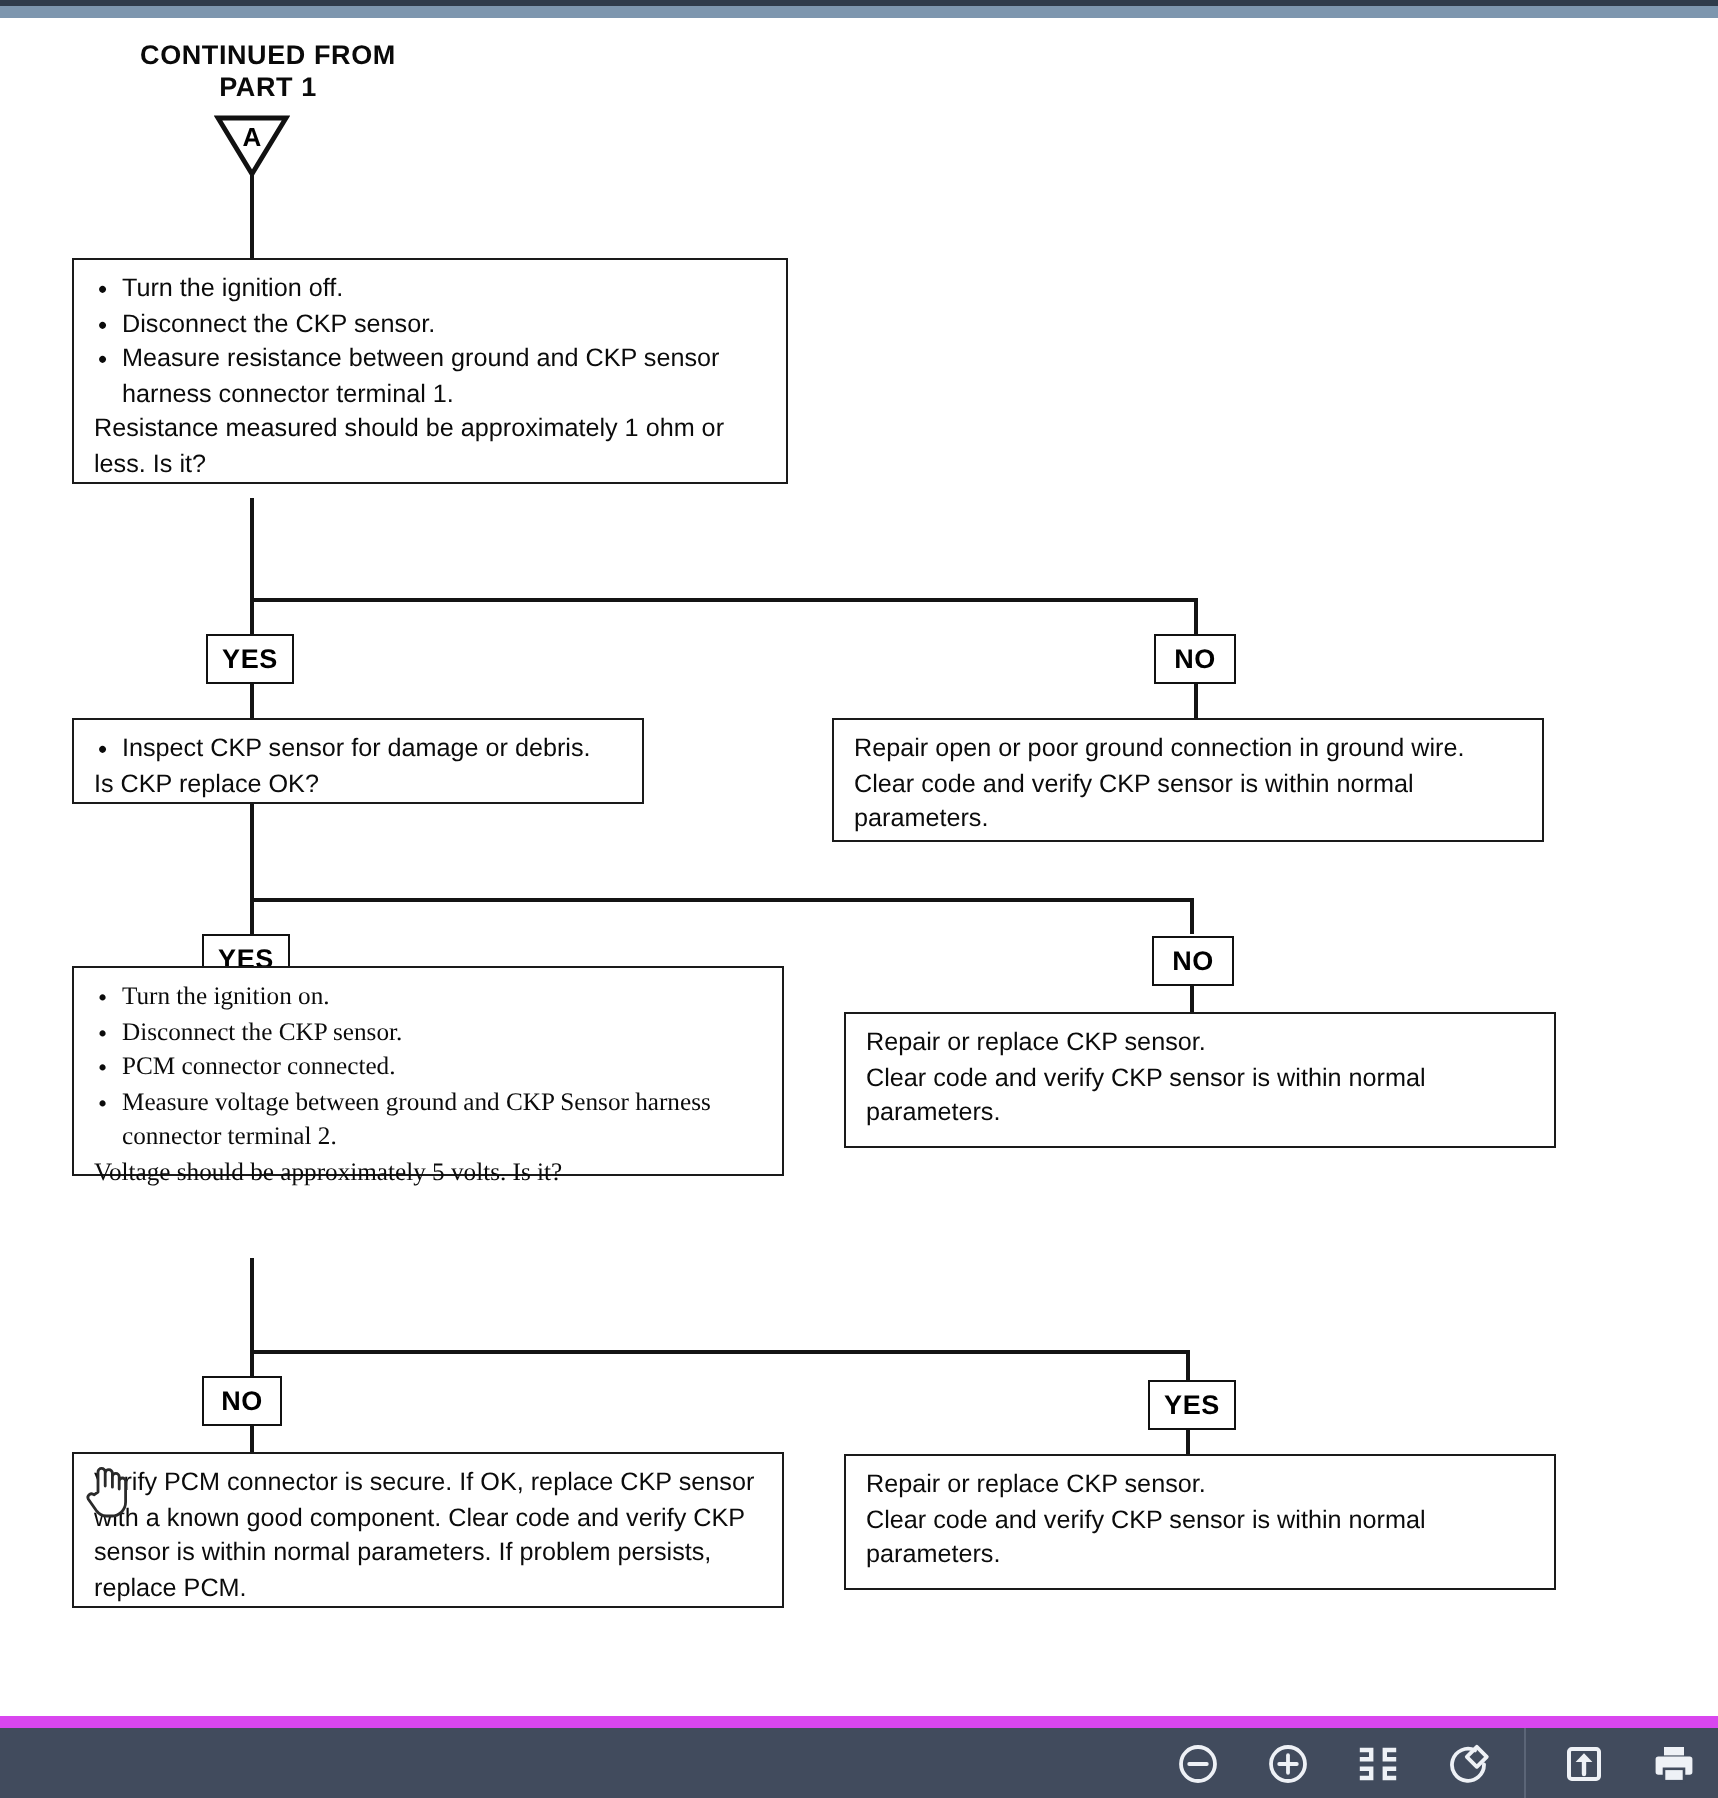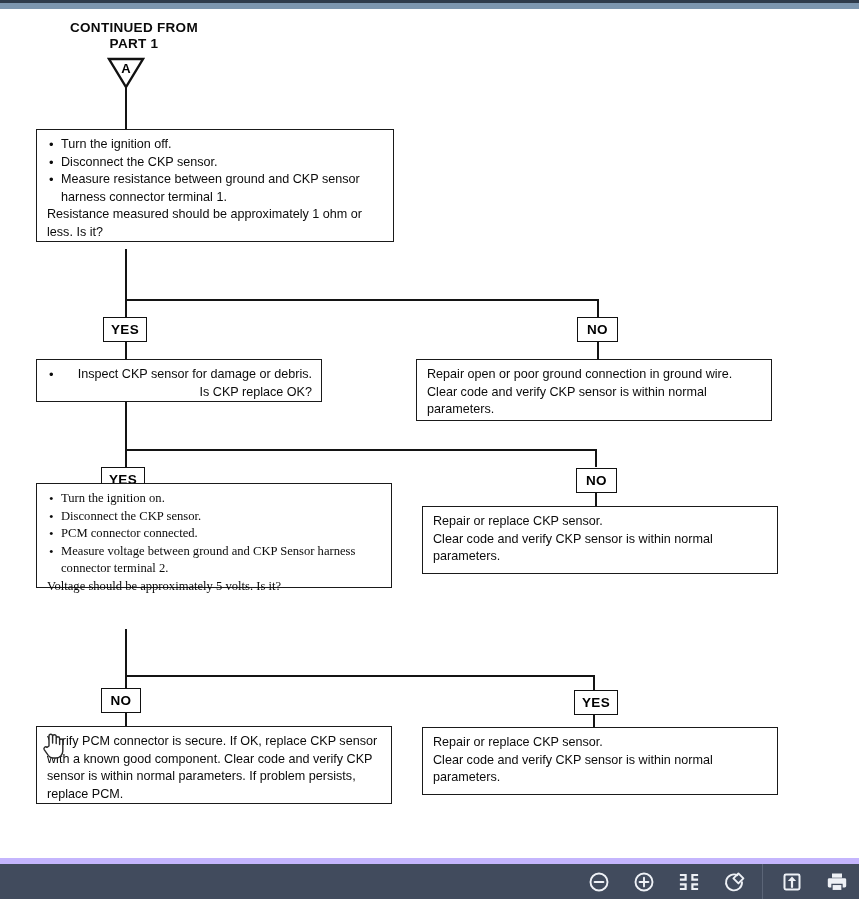--- a/index.html
+++ b/index.html
@@ -6,21 +6,21 @@
   html, body {
     margin: 0; padding: 0;
     width: 859px; height: 899px;
     background: #ffffff;
     font-family: "Liberation Sans", sans-serif;
     overflow: hidden;
   }
   #app {
     position: relative;
     width: 859px; height: 899px;
-    background: #c4b5fd;
+    background: #d946ef;
   }
 
   
   .topbar-dark {
     position: absolute; left: 0; top: 0;
     width: 859px; height: 3px;
     background: #2f3b4a;
   }
   .topbar-blue {
     position: absolute; left: 0; top: 3px;
@@ -184,21 +184,21 @@
     <div class="ln-h" style="left:125px; top:290px; width:474px;"></div>
     <div class="ln-v" style="left:597px; top:290px; height:19px;"></div>
     <div class="ln-v" style="left:125px; top:290px; height:19px;"></div>
 
     <div class="tag" style="left:103px; top:308px; width:44px;">YES</div>
     <div class="tag" style="left:577px; top:308px; width:41px;">NO</div>
 
     <div class="ln-v" style="left:125px; top:333px; height:18px;"></div>
     <div class="ln-v" style="left:597px; top:333px; height:18px;"></div>
 
-    <div class="fbox" style="left:36px; top:350px; width:286px; height:43px;text-align:right;">
+    <div class="fbox" style="left:36px; top:350px; width:286px; height:43px;">
       <div class="li">Inspect CKP sensor for damage or debris.</div>
       <div class="plain">Is CKP replace OK?</div>
     </div>
 
     <div class="fbox" style="left:416px; top:350px; width:356px; height:62px;">
       <div class="plain">Repair open or poor ground connection in ground wire. Clear code and verify CKP sensor is within normal parameters.</div>
     </div>
 
     <div class="ln-v" style="left:125px; top:393px; height:49px;"></div>
     <div class="ln-h" style="left:125px; top:440px; width:472px;"></div>

